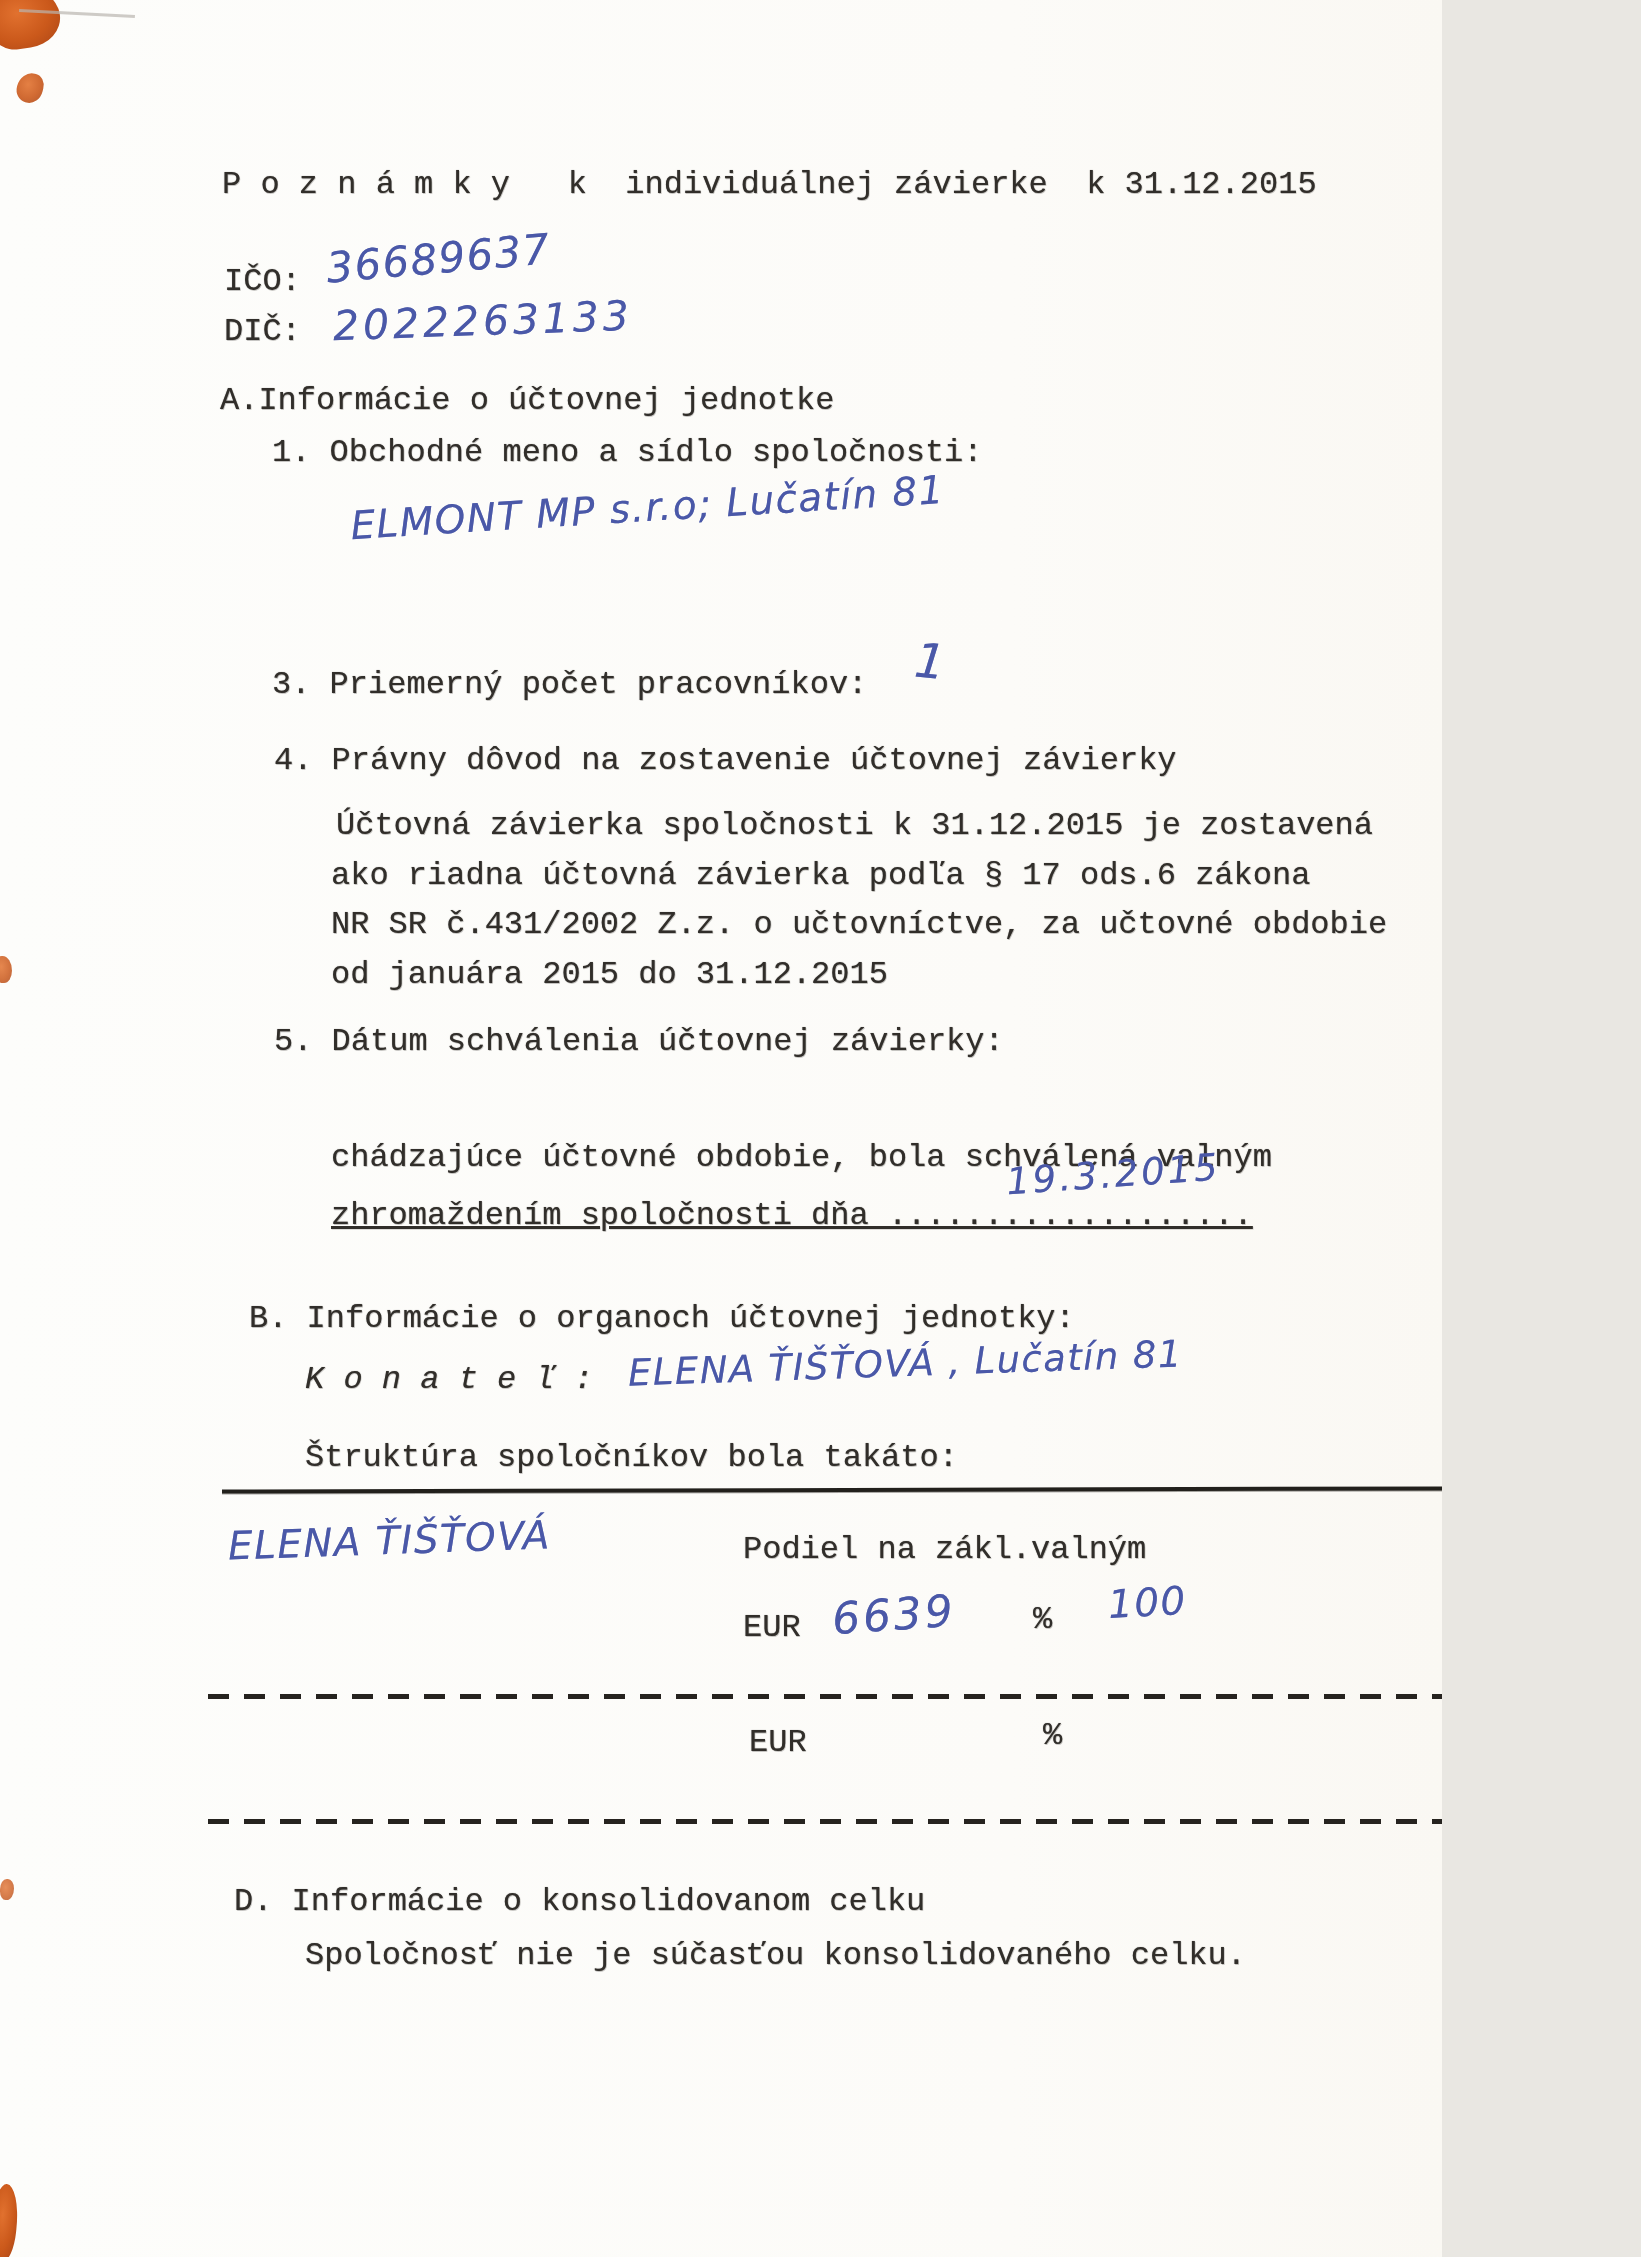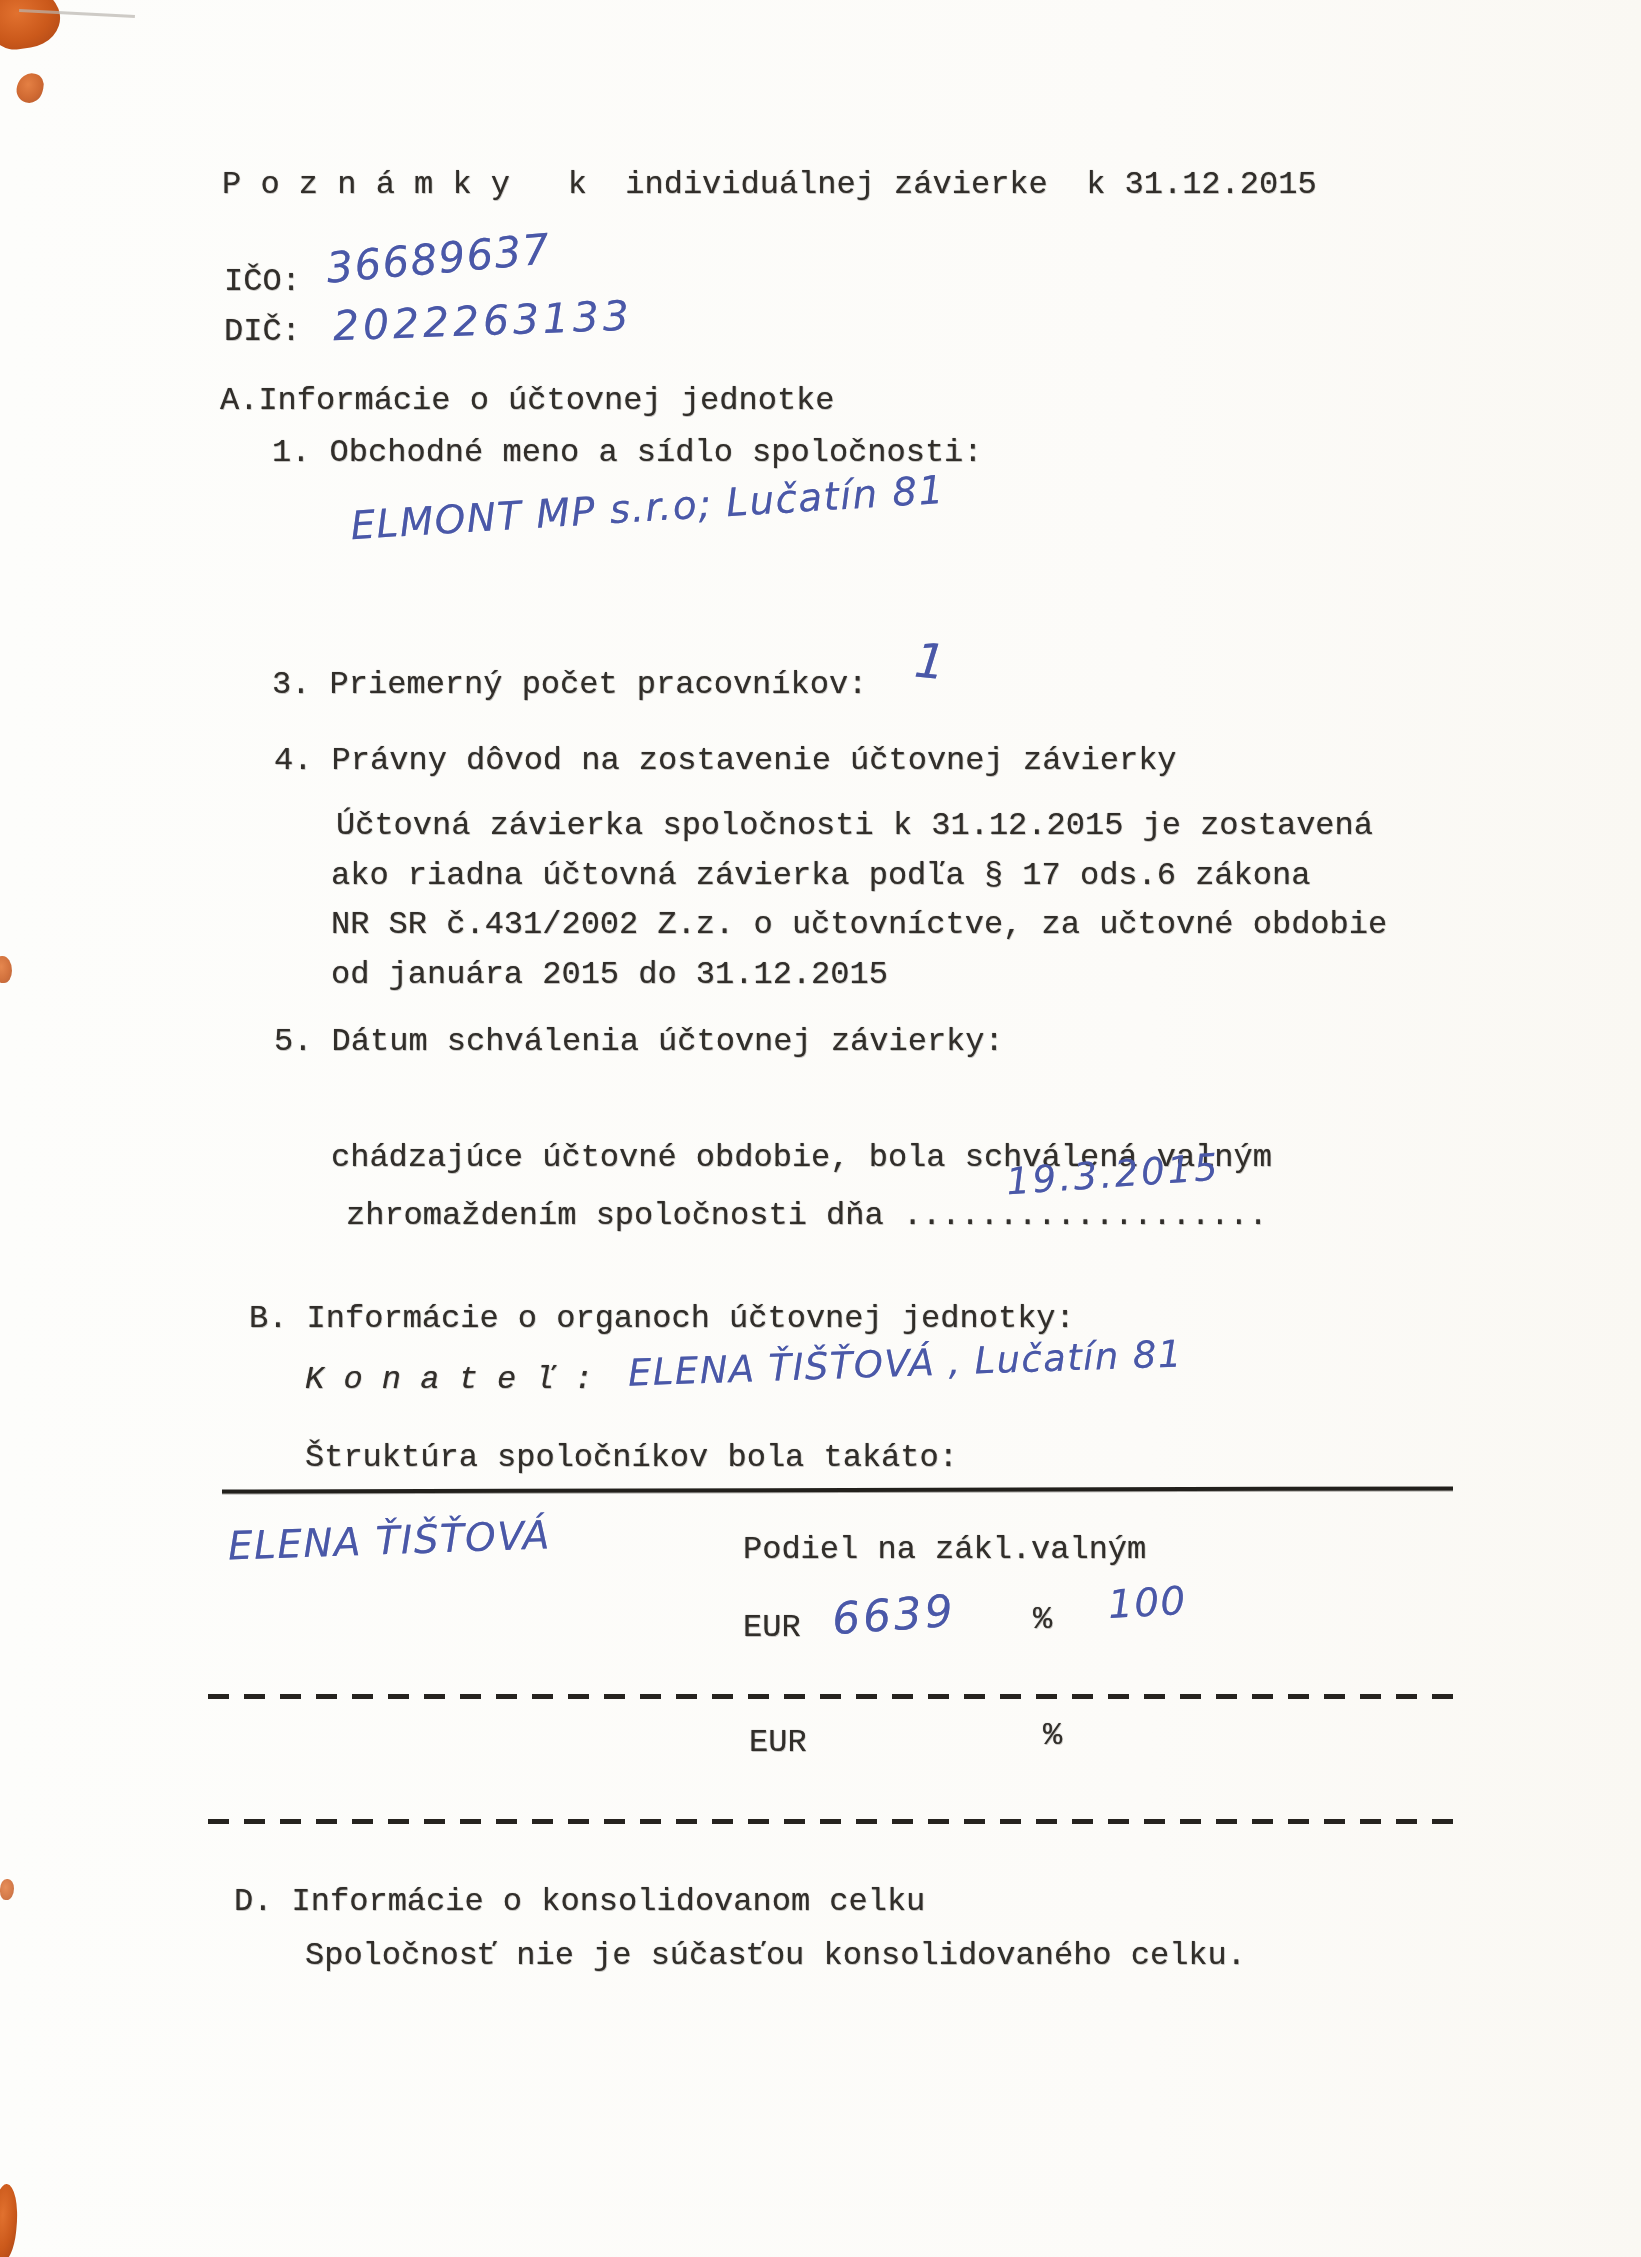--- a/index.html
+++ b/index.html
@@ -1,18 +1,18 @@
 <!DOCTYPE html>
 <html><head>
 <meta charset="utf-8">
 <style>
   html,body{margin:0;padding:0;background:#e9e7e2;}
   .page{
     position:relative;
-    width:1641px;height:2257px;
+    width:1442px;height:2257px;
     background:linear-gradient(90deg,#fdfdfb 0%, #fcfbf8 70%, #faf8f3 100%);
     overflow:hidden;
     font-family:"Liberation Mono", monospace;
   }
   .tw{
     position:absolute;
     font-family:"Liberation Mono", monospace;
     font-size:32px;
     color:#312e2a;
     white-space:pre;
@@ -81,21 +81,21 @@
   <div class="hw" style="left:915px;top:633px;font-size:48px;transform:rotate(6deg);">1</div>
 
   <div class="tw" style="left:274px;top:742px;">4. Právny dôvod na zostavenie účtovnej závierky</div>
   <div class="tw" style="left:336px;top:807px;">Účtovná závierka spoločnosti k 31.12.2015 je zostavená</div>
   <div class="tw" style="left:331px;top:857px;">ako riadna účtovná závierka podľa § 17 ods.6 zákona</div>
   <div class="tw" style="left:331px;top:906px;">NR SR č.431/2002 Z.z. o učtovníctve, za učtovné obdobie</div>
   <div class="tw" style="left:331px;top:956px;">od januára 2015 do 31.12.2015</div>
 
   <div class="tw" style="left:274px;top:1023px;">5. Dátum schválenia účtovnej závierky:</div>
   <div class="tw" style="left:331px;top:1139px;">chádzajúce účtovné obdobie, bola schválená valným</div>
-  <div class="tw" style="left:346px;top:1197px;">zhromaždením spoločnosti dňa ...................</div>
+  <div class="tw" style="left:331px;top:1197px;text-decoration:underline;">zhromaždením spoločnosti dňa ...................</div>
   <div class="hw" style="left:1006px;top:1153px;font-size:37px;transform:rotate(-4deg);letter-spacing:2.9px;">19.3.2015</div>
 
   <div class="tw" style="left:249px;top:1300px;">B. Informácie o organoch účtovnej jednotky:</div>
 
   <div class="tw" style="left:305px;top:1361px;font-style:italic;">K o n a t e ľ :</div>
   <div class="hw" style="left:628px;top:1342px;font-size:37px;transform:rotate(-2deg);">ELENA ŤIŠŤOVÁ , Lučatín 81</div>
 
   <div class="tw" style="left:305px;top:1439px;">Štruktúra spoločníkov bola takáto:</div>
 
   <div class="solid-line" style="left:222px;top:1488px;width:1231px;height:3.9px;transform:rotate(-.15deg);"></div>

